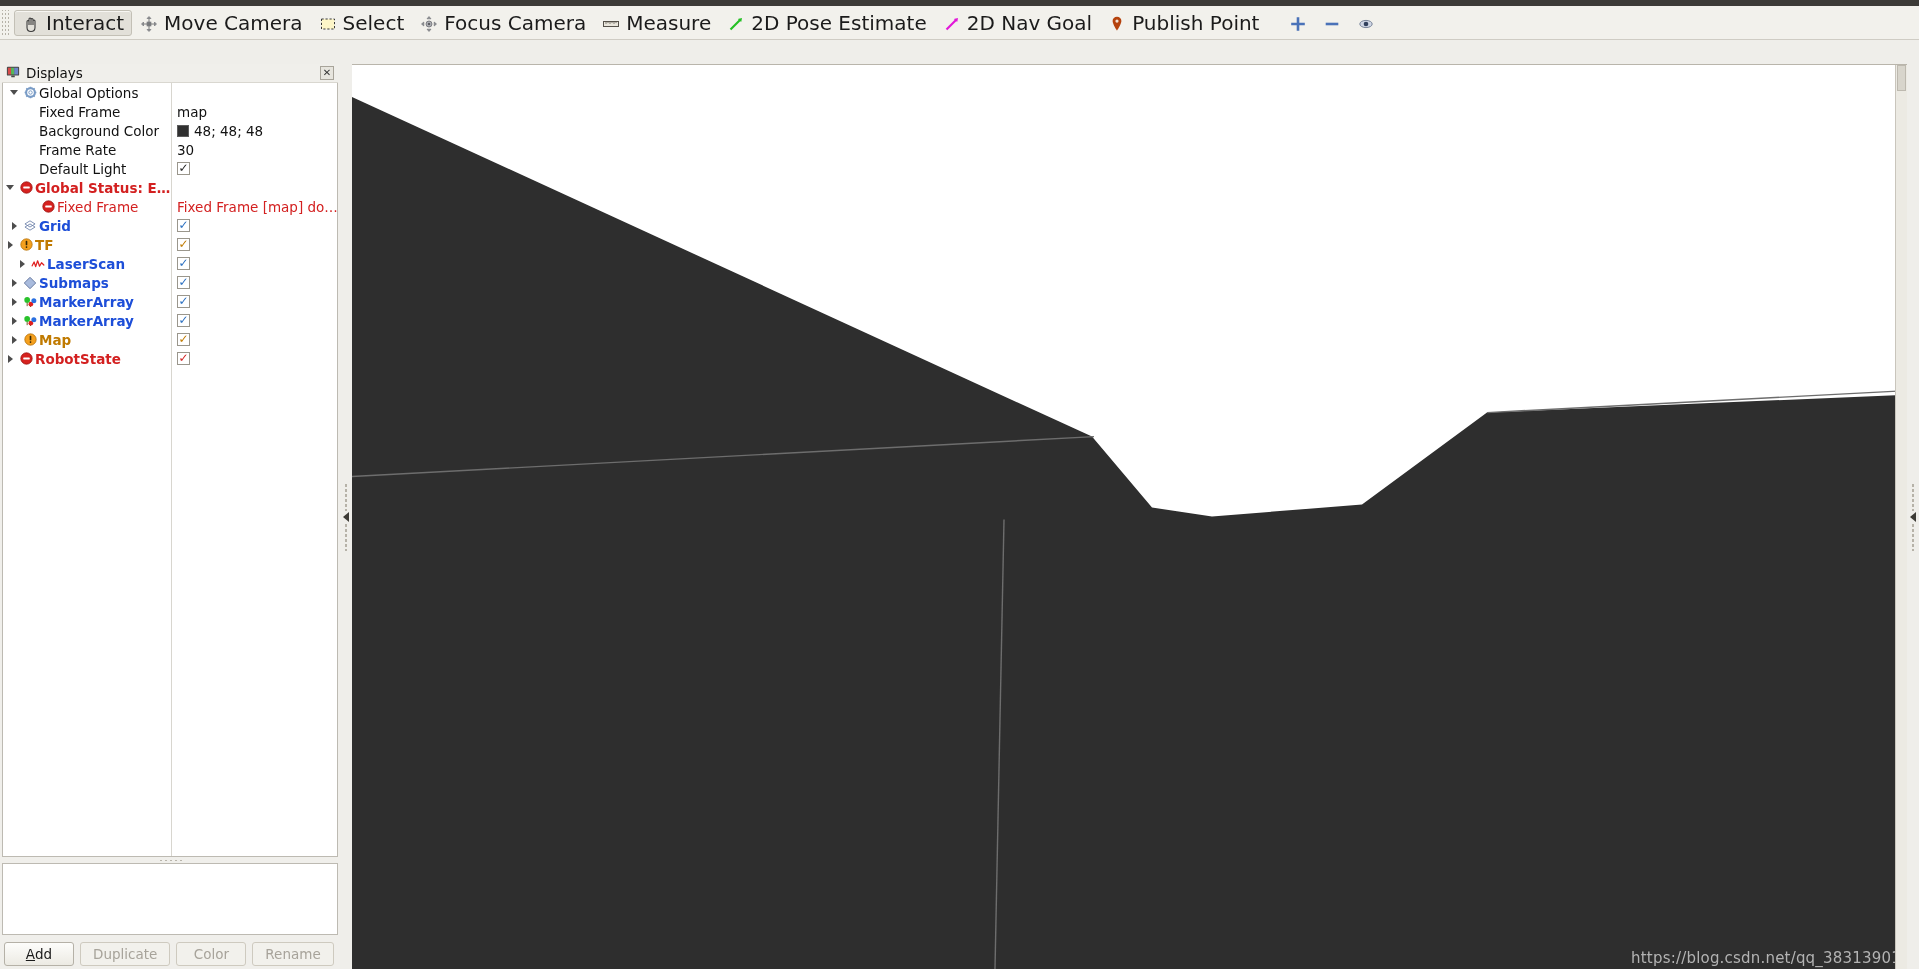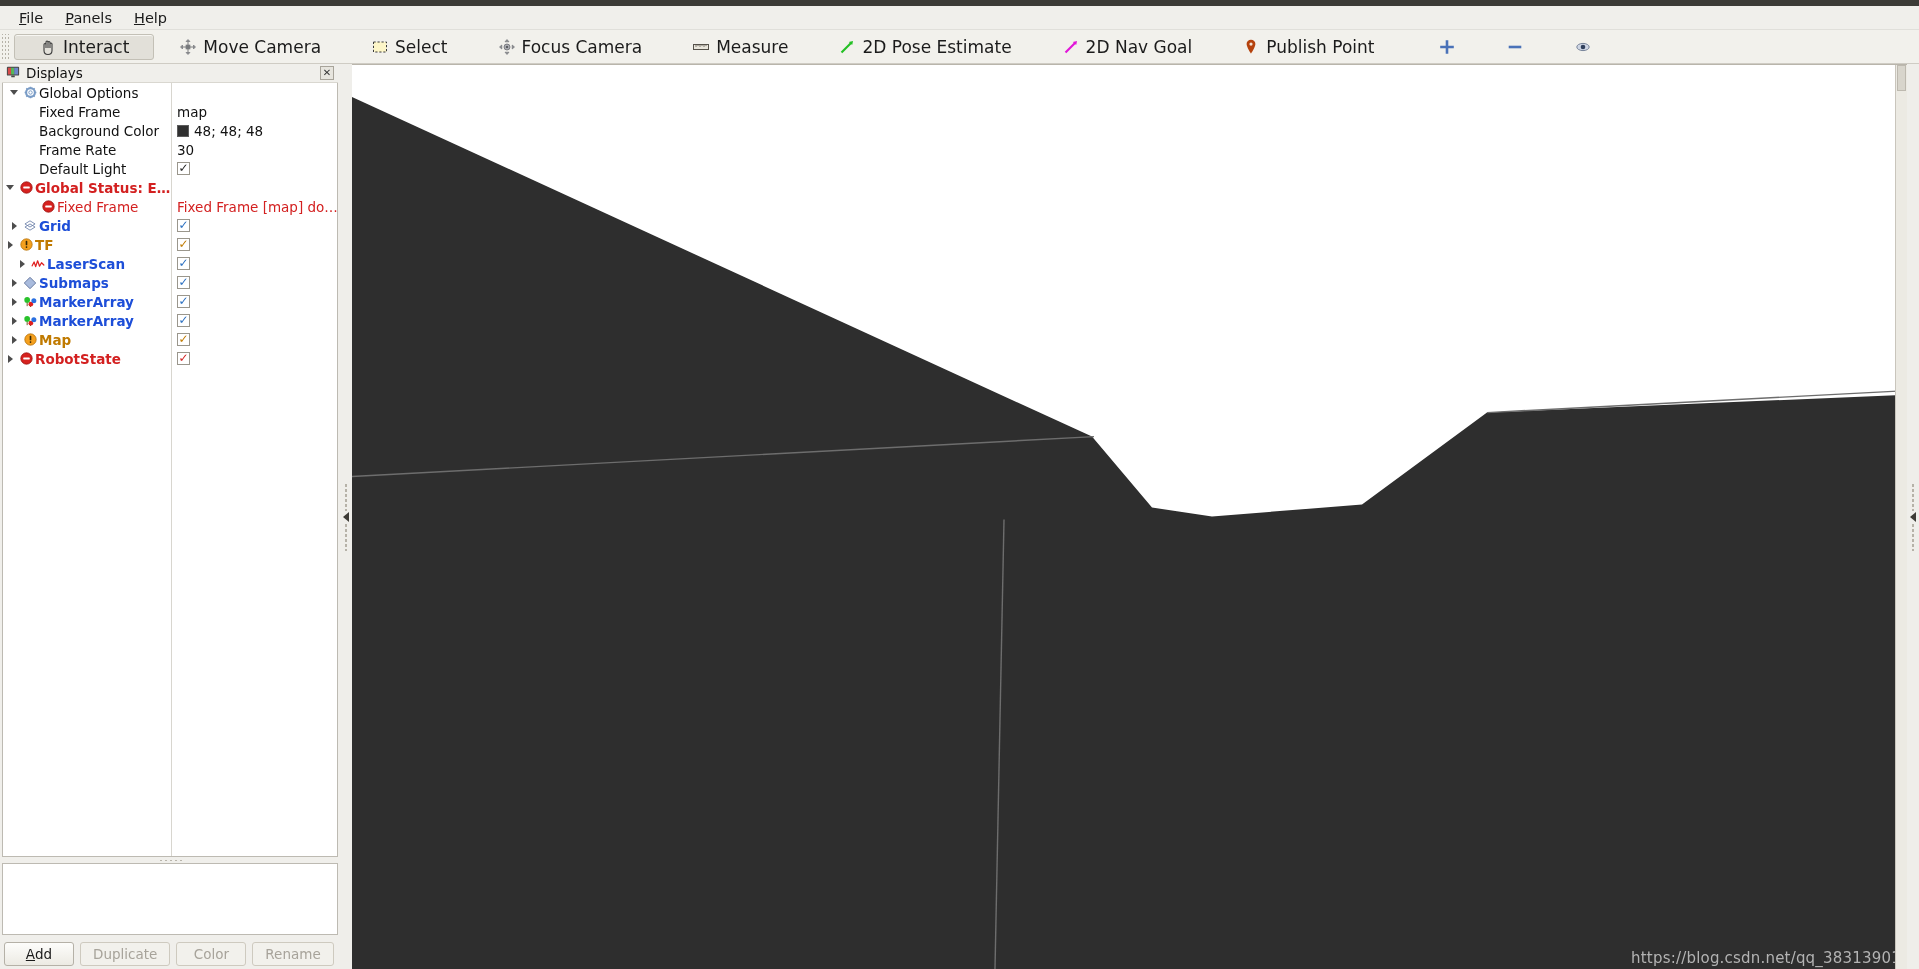--- a/index.html
+++ b/index.html
@@ -32,21 +32,21 @@
     height: 34px; background: #f2f1ec; display: flex; align-items: center;
     border-bottom: 1px solid #cfccc4; padding-left: 2px;
   }
   .tb-grip {
     width: 9px; height: 26px; margin-right: 3px;
     background-image: radial-gradient(#b6b2a8 1px, transparent 1px);
     background-size: 3px 4px; background-position: 2px 2px;
   }
   .tb-btn {
     display: flex; align-items: center; gap: 6px;
-    height: 26px; padding: 0 24px; font-size: 17px; color: #1b1b1b;
+    height: 26px; padding: 0 7px; font-size: 20px; color: #1b1b1b;
     border: 1px solid transparent; border-radius: 3px; cursor: default;
     white-space: nowrap;
   }
   .tb-btn.active {
     background: #e2e0d9; border: 1px solid #c3c0b6;
     box-shadow: inset 0 1px 0 #f7f6f2;
   }
   .tb-sep { width: 14px; }
   .tb-ico { width: 18px; height: 18px; display: block; flex: none; }
 
@@ -167,25 +167,20 @@
   }
   #vscroll .thumb { position: absolute; top: 0; left: 1px; right: 1px; height: 26px; background: #d8d5cc; border: 1px solid #bdb9af; }
 </style>
 </head>
 <body>
 
 <div id="app">
 
   <div id="titlestrip"></div>
 
-  <div id="menubar">
-    <div class="menu-item"><u>F</u><span>ile</span></div>
-    <div class="menu-item"><u>P</u><span>anels</span></div>
-    <div class="menu-item"><u>H</u><span>elp</span></div>
-  </div>
 
   <div id="toolbar">
     <div class="tb-grip"></div>
 
     <div class="tb-btn active">
       <span class="tb-ico">
         <svg viewBox="0 0 18 18">
             <path d="M5 12V6.5a1 1 0 0 1 2 0V10V4a1 1 0 0 1 2 0v6V4.5a1 1 0 0 1 2 0V10V6a1 1 0 0 1 2 0v6.5c0 2.4-1.7 4-4 4s-4-1.6-4-4z" fill="none" stroke="#3a3a3a" stroke-width="1.1"></path>
           </svg>
       </span>

